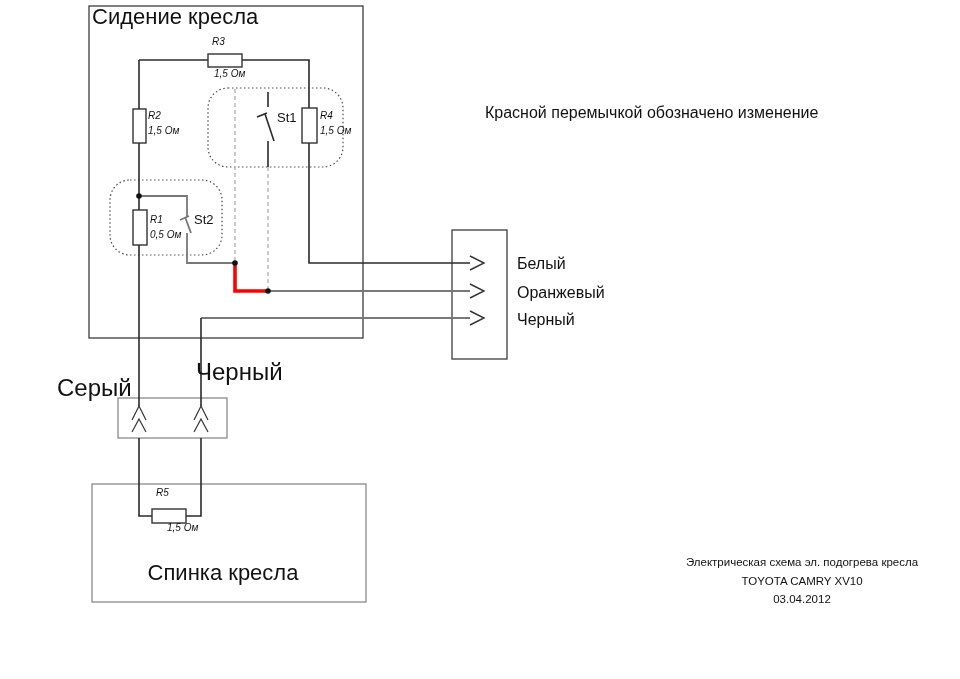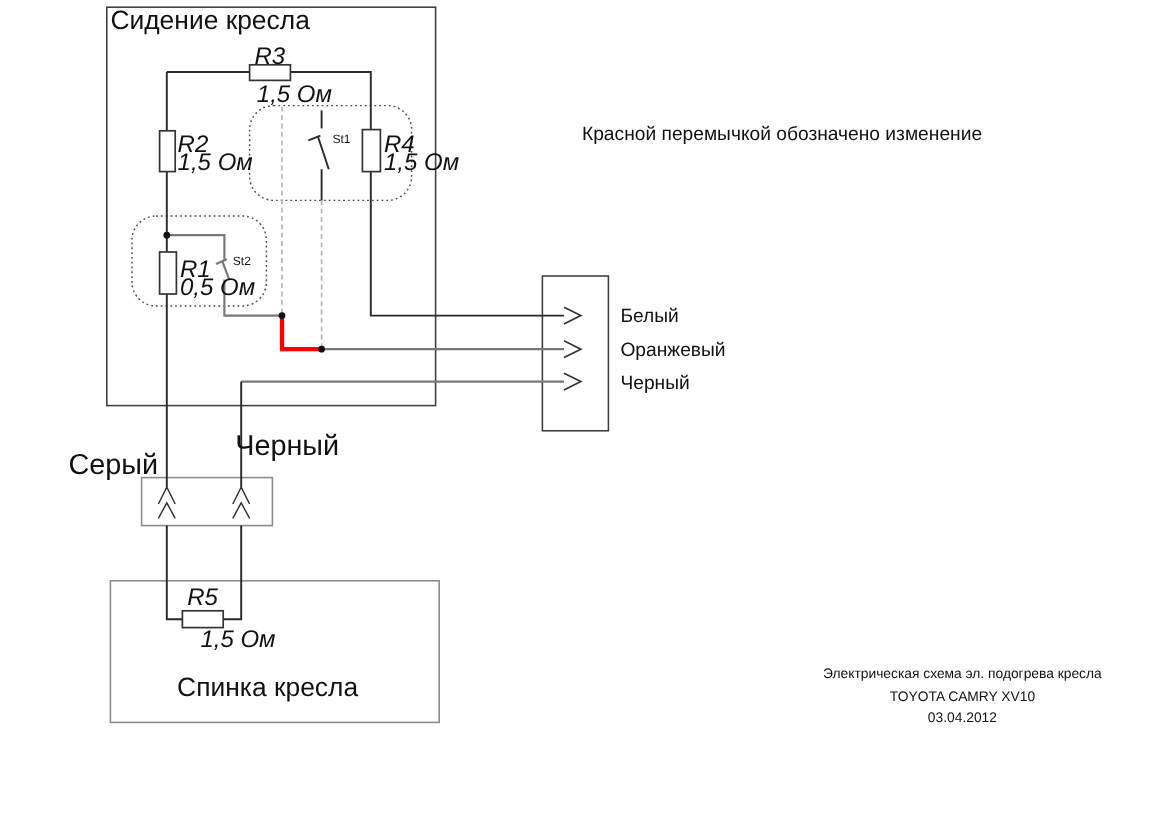--- a/index.html
+++ b/index.html
@@ -12,23 +12,23 @@
   }
   .stage svg{position:absolute;left:0;top:0;}
   .lbl{
     position:absolute;
     color:#111;
     white-space:nowrap;
     line-height:1.15;
     font-family:"Liberation Sans", sans-serif;
   }
   .it{font-style:italic;}
-  .s9 {font-size:10px;text-align:center;}
+  .s9 {font-size:13px;text-align:center;}
   .s11{font-size:11.5px;}
-  .s14{font-size:20px;}
+  .s14{font-size:10px;}
   .s16{font-size:16px;}
   .s22{font-size:22px;}
   .s24{font-size:24px;}
   .center{text-align:center;}
   .titleblock{position:absolute;left:641px;top:553px;width:322px;text-align:center;color:#111;}
   .titleblock div{line-height:18.5px;}
 </style>
 </head>
 <body>
 

